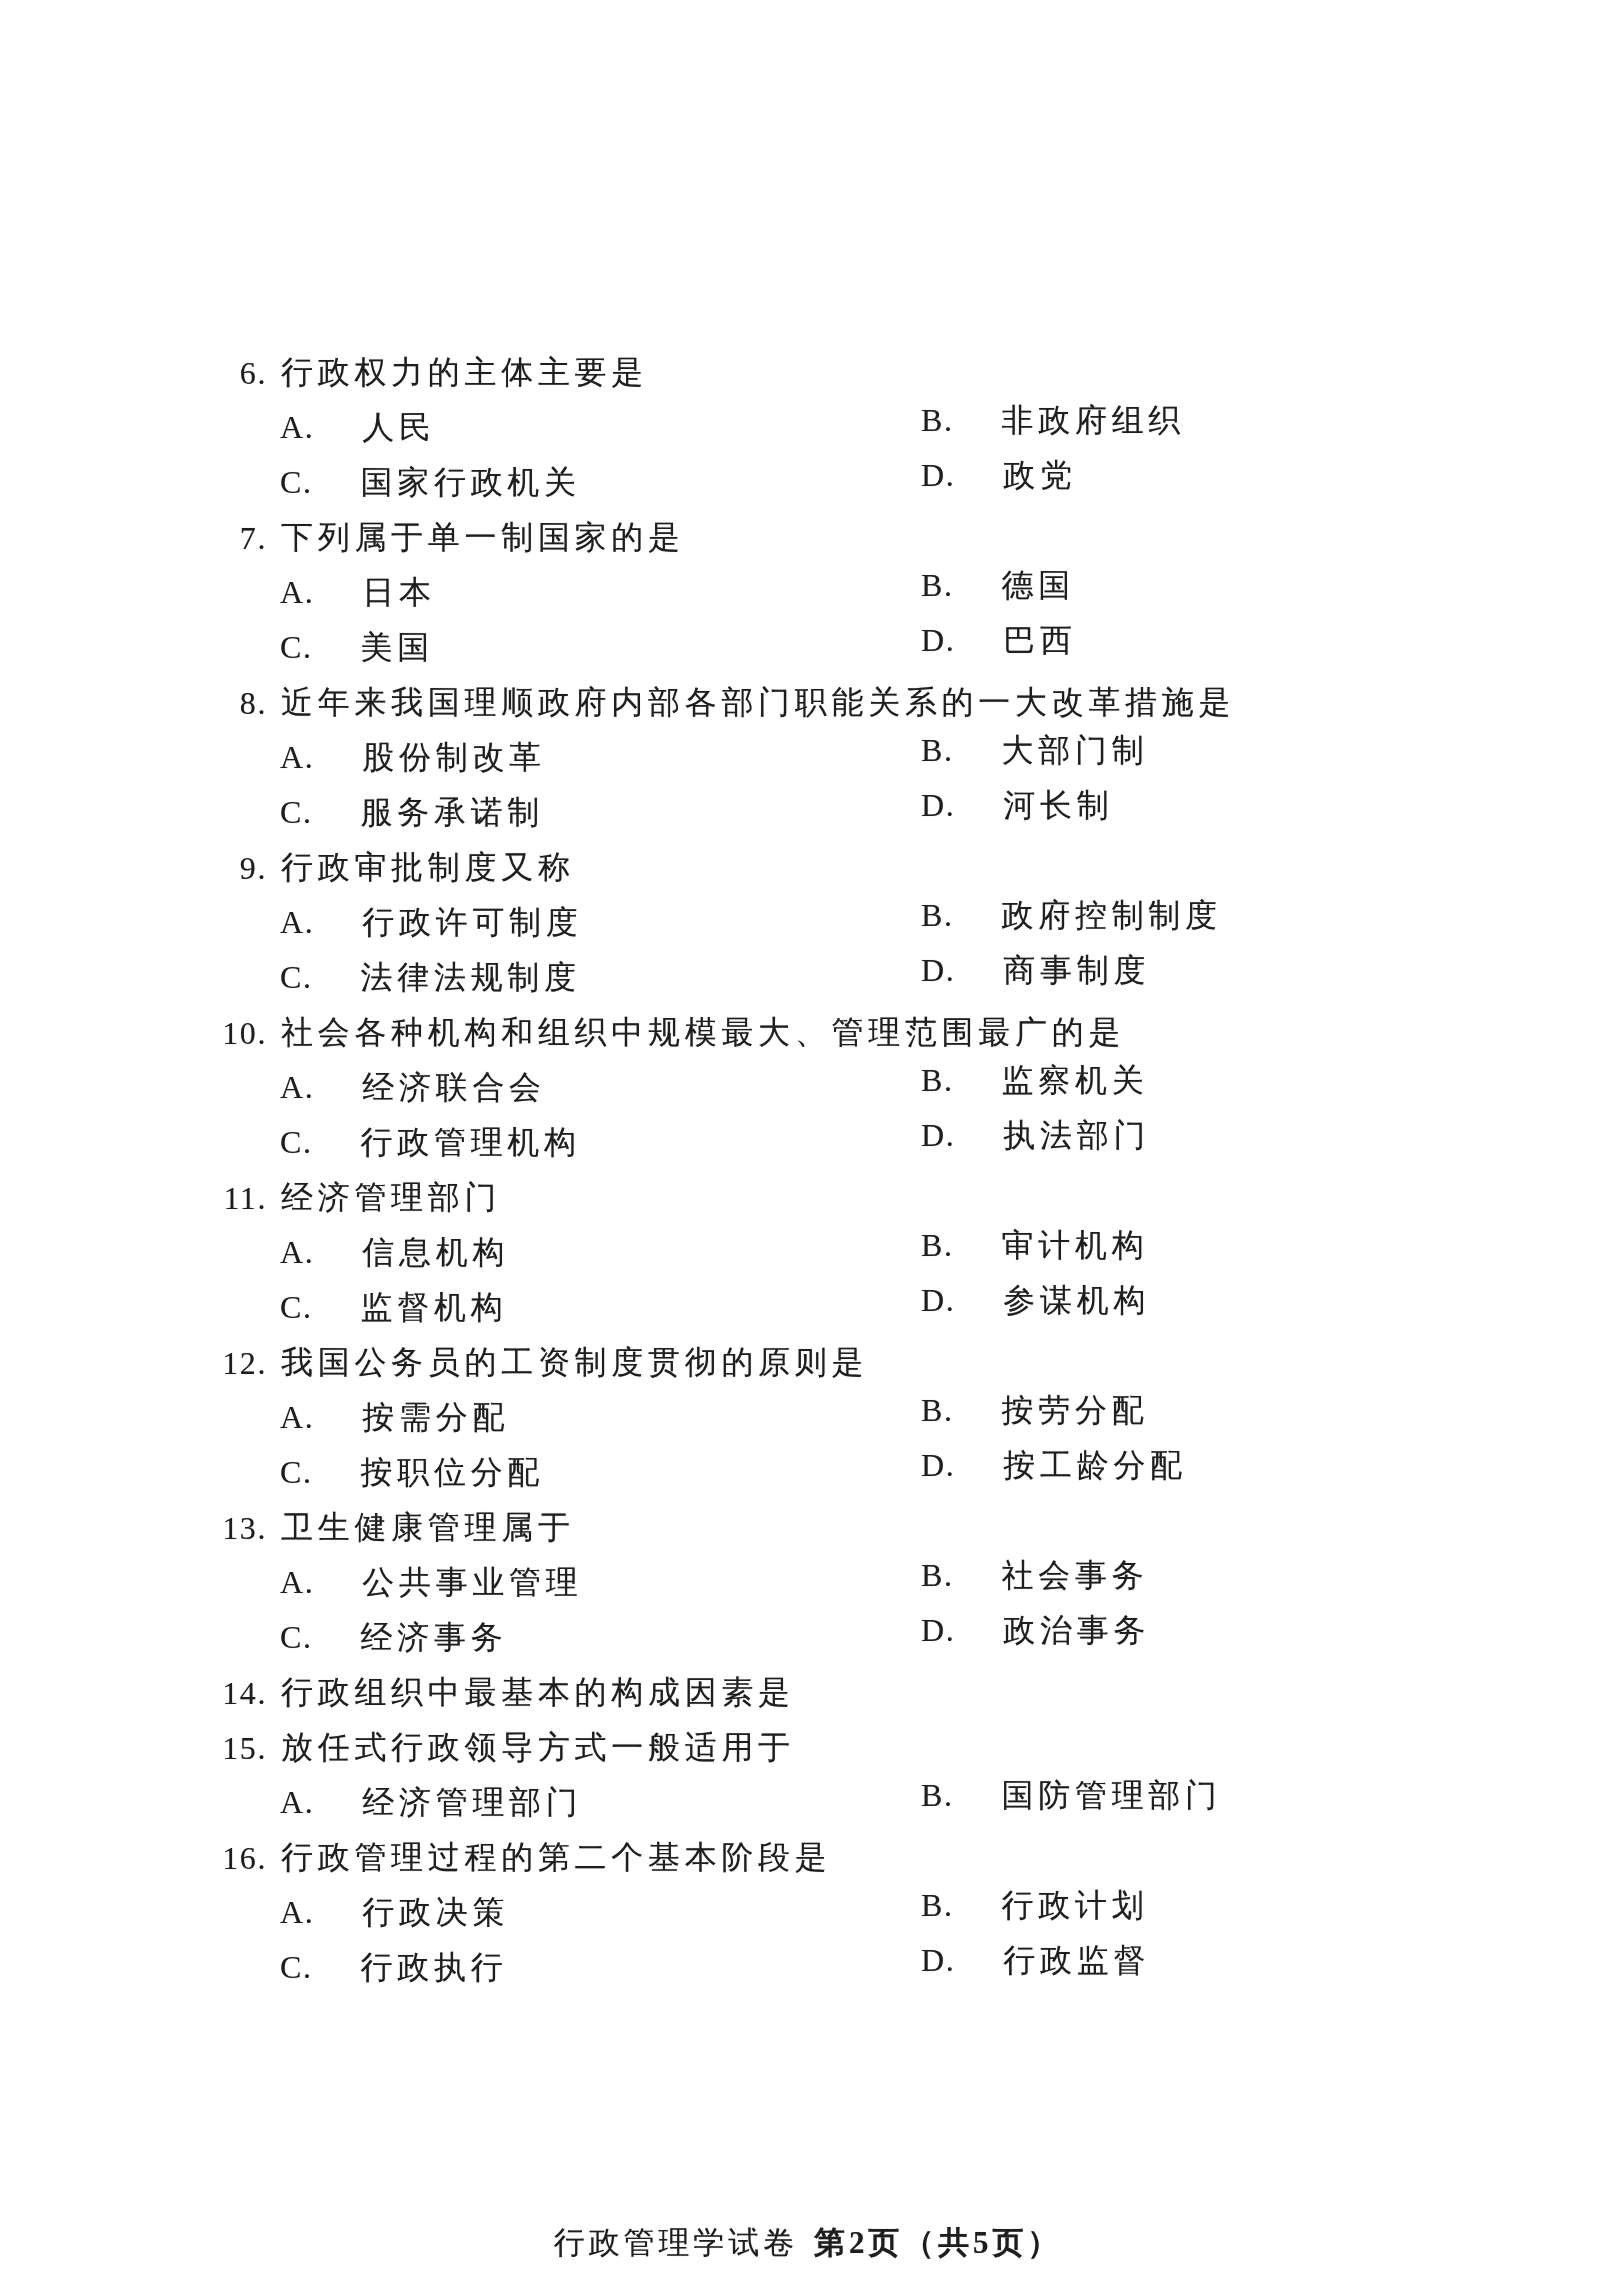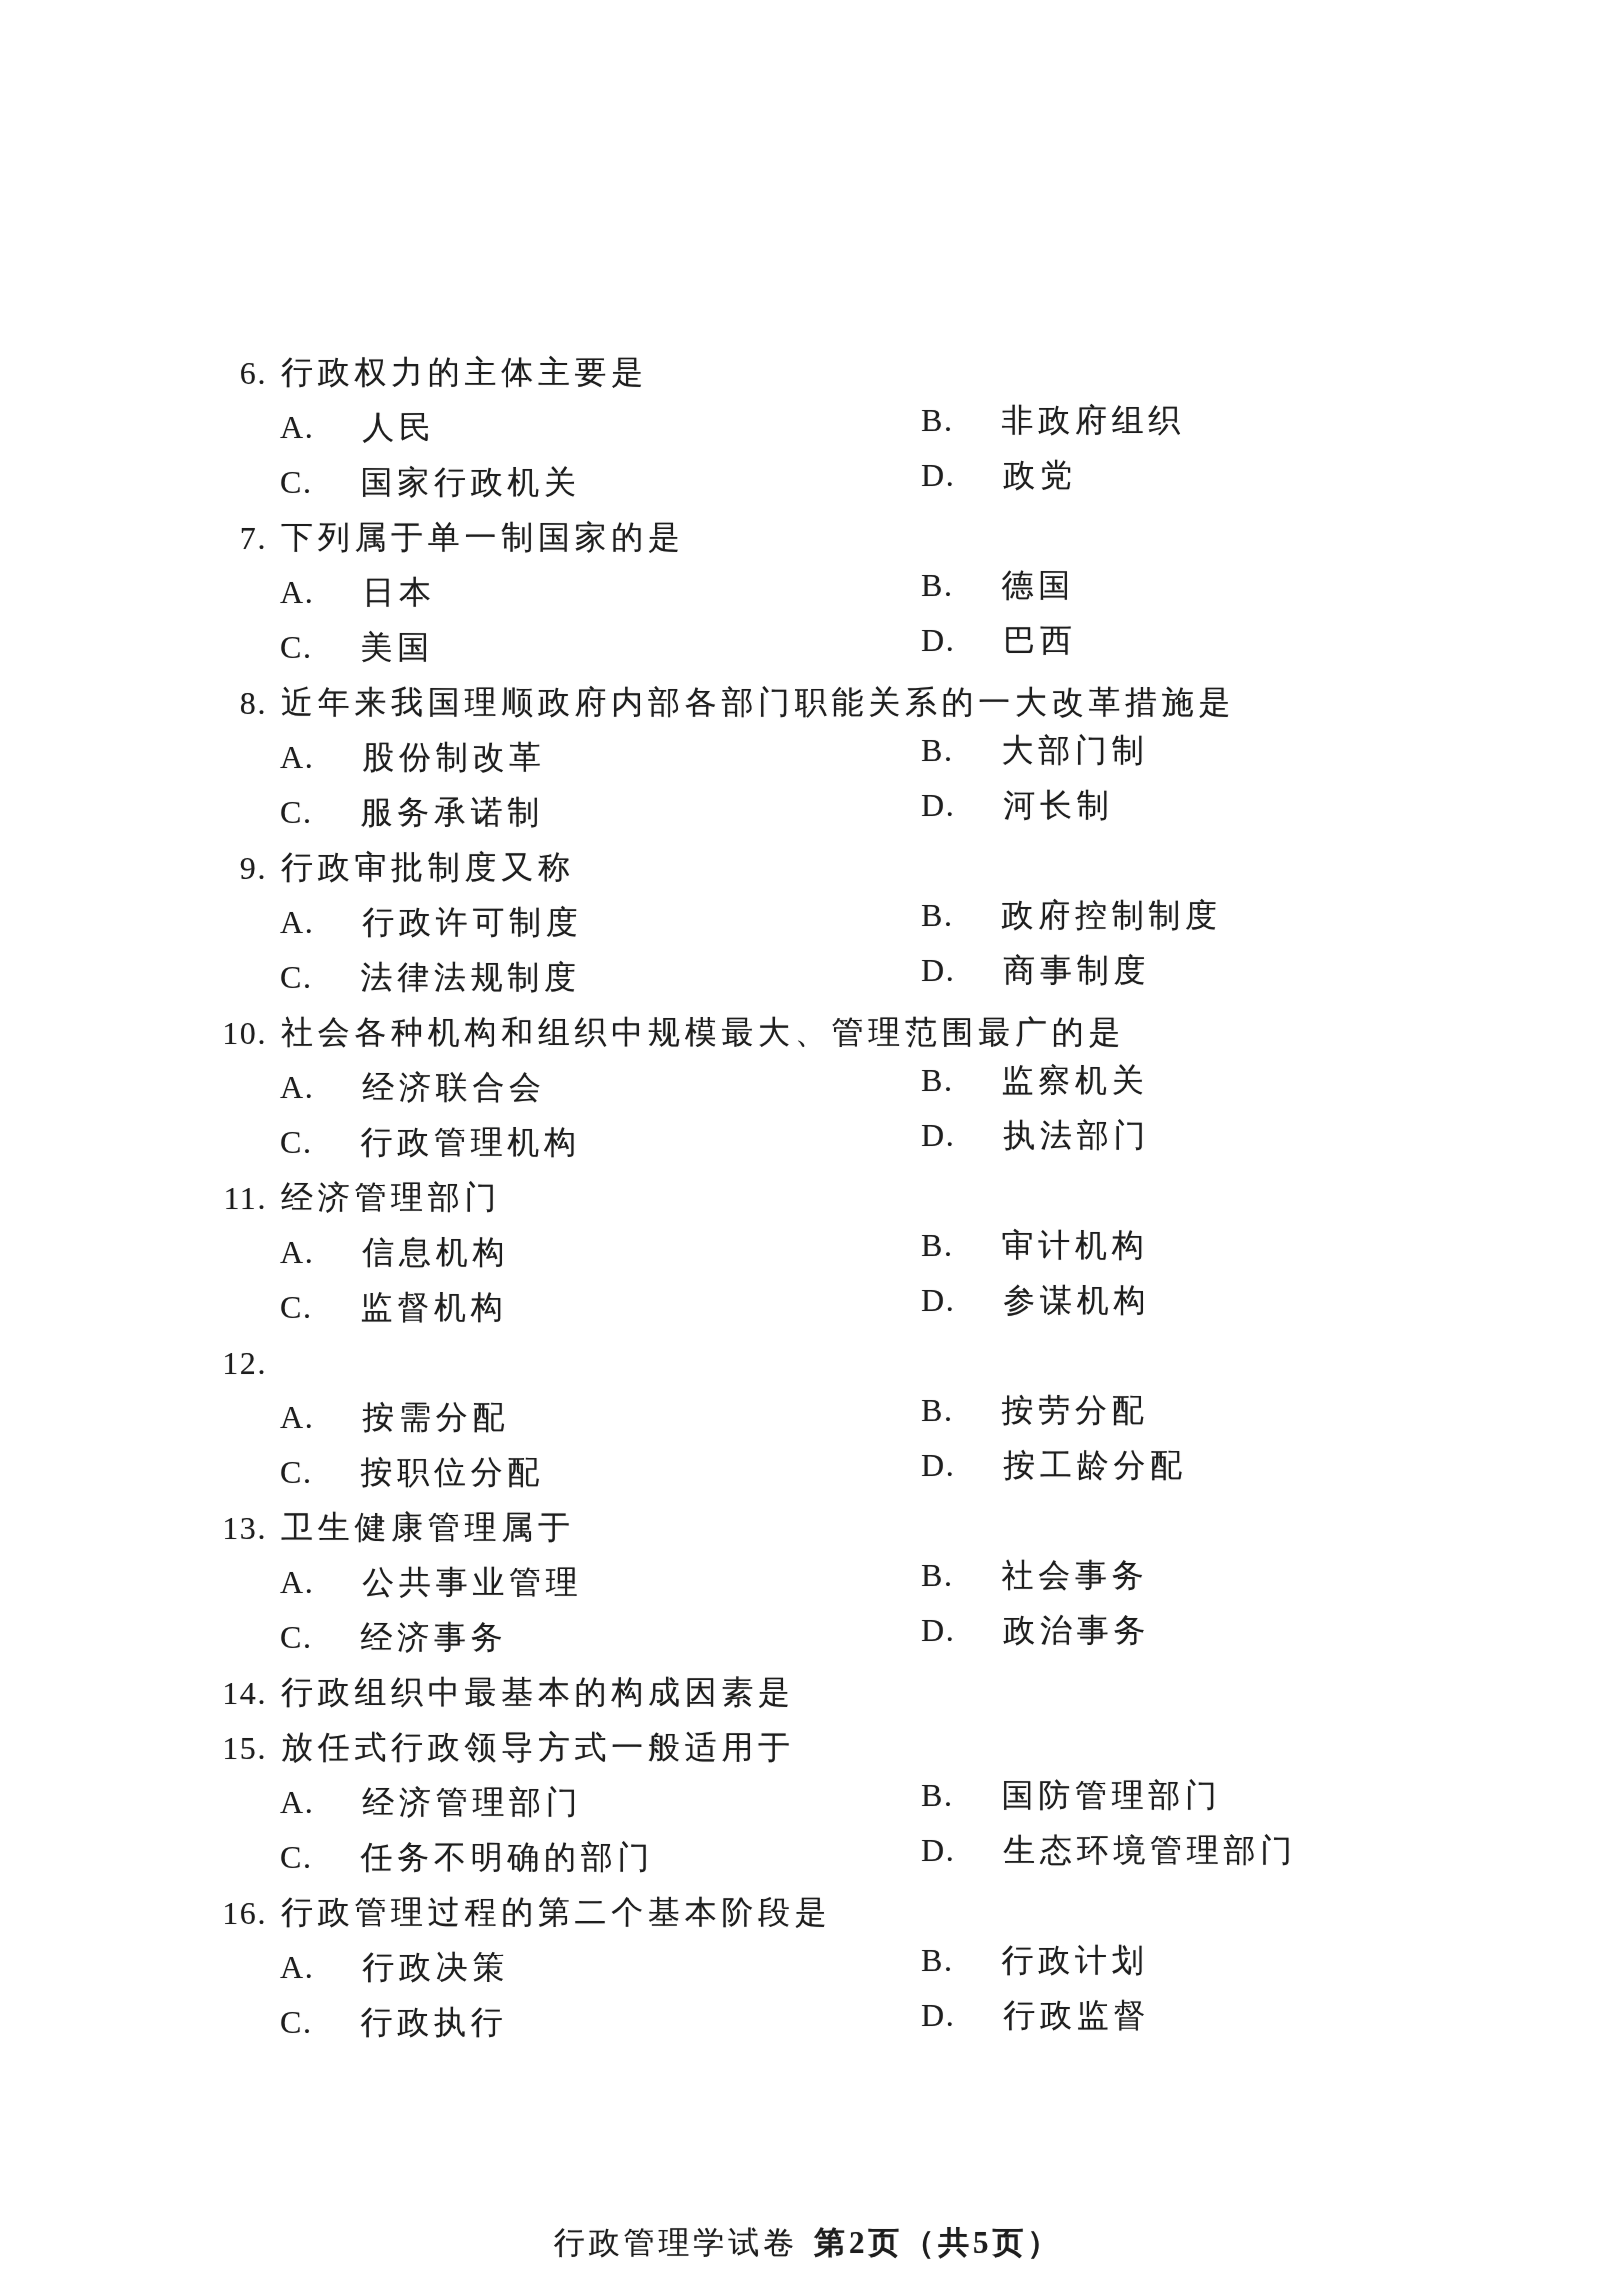--- a/index.html
+++ b/index.html
@@ -158,20 +158,21 @@
           <span class="opt right"><span class="opt-label">B.</span><span class="opt-text">审计机构</span></span>
         </div>
         <div class="row opt-row">
           <span class="opt left"><span class="opt-label">C.</span><span class="opt-text">监督机构</span></span>
           <span class="opt right"><span class="opt-label">D.</span><span class="opt-text">参谋机构</span></span>
         </div>
       </section>
       <section class="q">
         <div class="row q-row">
           <span class="q-num">12.</span>
+          <span class="q-text">我国公务员的工资制度贯彻的原则是</span>
         </div>
         <div class="row opt-row">
           <span class="opt left"><span class="opt-label">A.</span><span class="opt-text">按需分配</span></span>
           <span class="opt right"><span class="opt-label">B.</span><span class="opt-text">按劳分配</span></span>
         </div>
         <div class="row opt-row">
           <span class="opt left"><span class="opt-label">C.</span><span class="opt-text">按职位分配</span></span>
           <span class="opt right"><span class="opt-label">D.</span><span class="opt-text">按工龄分配</span></span>
         </div>
       </section>
@@ -196,24 +197,20 @@
         </div>
       </section>
       <section class="q">
         <div class="row q-row">
           <span class="q-num">15.</span>
           <span class="q-text">放任式行政领导方式一般适用于</span>
         </div>
         <div class="row opt-row">
           <span class="opt left"><span class="opt-label">A.</span><span class="opt-text">经济管理部门</span></span>
           <span class="opt right"><span class="opt-label">B.</span><span class="opt-text">国防管理部门</span></span>
-        </div>
-        <div class="row opt-row">
-          <span class="opt left"><span class="opt-label">C.</span><span class="opt-text">任务不明确的部门</span></span>
-          <span class="opt right"><span class="opt-label">D.</span><span class="opt-text">生态环境管理部门</span></span>
         </div>
       </section>
       <section class="q">
         <div class="row q-row">
           <span class="q-num">16.</span>
           <span class="q-text">行政管理过程的第二个基本阶段是</span>
         </div>
         <div class="row opt-row">
           <span class="opt left"><span class="opt-label">A.</span><span class="opt-text">行政决策</span></span>
           <span class="opt right"><span class="opt-label">B.</span><span class="opt-text">行政计划</span></span>

